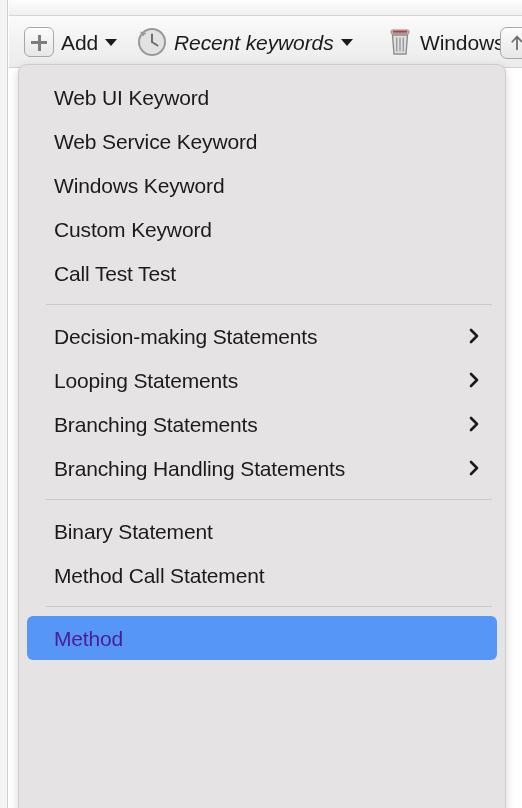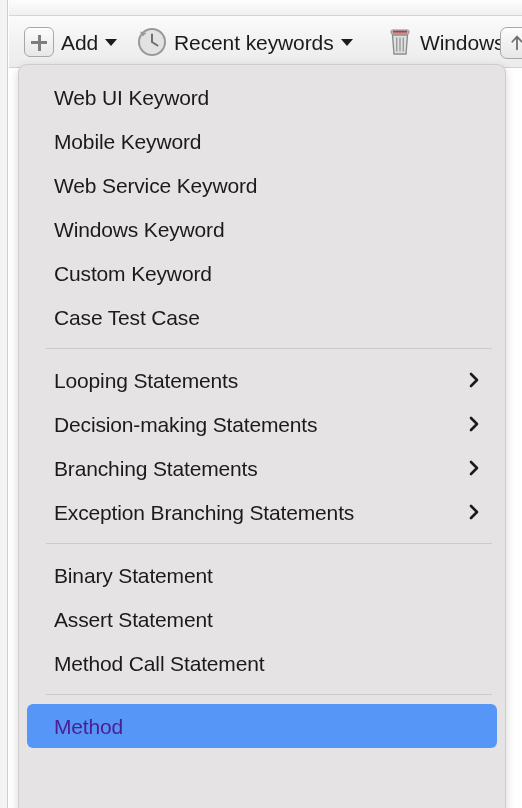--- a/index.html
+++ b/index.html
@@ -175,21 +175,21 @@
 
     <div class="tb-item" style="left:15px;">
       <span class="btn-square">
         <span class="plus-h"></span>
           <span class="plus-v"></span>
       </span>
       <span class="tb-label">Add</span>
       <span class="caret"></span>
     </div>
 
-    <div class="tb-item" style="left:128px;">
+    <div class="tb-item" style="left:128px;font-style:italic;">
       <span class="hist-icon">
         <svg viewBox="0 0 30 30" width="30" height="30" aria-hidden="true">
           <circle cx="15" cy="15" r="13" fill="#e2e2e2" stroke="#9a9a9a" stroke-width="2"></circle>
           <path d="M15 7.5 V15 L20.5 18.5" stroke="#6e6e6e" stroke-width="2" fill="none" stroke-linecap="round"></path>
           <path d="M5.5 9.5 L3 4.5 L9.5 6.0 Z" fill="#9a9a9a"></path>
         </svg>
       </span>
       <span class="tb-label">Recent keywords</span>
       <span class="caret"></span>
     </div>
@@ -215,65 +215,59 @@
     </div>
 
   </div>
 
   <div class="menu">
     <div class="menu-inner" id="menu-inner">
         <div class="menu-item">
           <span class="mi-label">Web UI Keyword</span>
         </div>
         <div class="menu-item">
-          <span class="mi-label">Mobile Keyword</span>
-        </div>
-        <div class="menu-item">
           <span class="mi-label">Web Service Keyword</span>
         </div>
         <div class="menu-item">
           <span class="mi-label">Windows Keyword</span>
         </div>
         <div class="menu-item">
           <span class="mi-label">Custom Keyword</span>
         </div>
         <div class="menu-item">
-          <span class="mi-label">Case Test Case</span>
+          <span class="mi-label">Call Test Test</span>
         </div>
         <div class="separator"></div>
         <div class="menu-item">
+          <span class="mi-label">Decision-making Statements</span>
+          <span class="chev"><svg viewBox="0 0 12 20" width="12" height="20" aria-hidden="true">
+              <path d="M3 4 L9 10 L3 16" stroke="#1b1b1b" stroke-width="2.6" fill="none" stroke-linecap="round" stroke-linejoin="round"></path>
+            </svg></span>
+        </div>
+        <div class="menu-item">
           <span class="mi-label">Looping Statements</span>
           <span class="chev"><svg viewBox="0 0 12 20" width="12" height="20" aria-hidden="true">
               <path d="M3 4 L9 10 L3 16" stroke="#1b1b1b" stroke-width="2.6" fill="none" stroke-linecap="round" stroke-linejoin="round"></path>
             </svg></span>
         </div>
         <div class="menu-item">
-          <span class="mi-label">Decision-making Statements</span>
-          <span class="chev"><svg viewBox="0 0 12 20" width="12" height="20" aria-hidden="true">
-              <path d="M3 4 L9 10 L3 16" stroke="#1b1b1b" stroke-width="2.6" fill="none" stroke-linecap="round" stroke-linejoin="round"></path>
-            </svg></span>
-        </div>
-        <div class="menu-item">
           <span class="mi-label">Branching Statements</span>
           <span class="chev"><svg viewBox="0 0 12 20" width="12" height="20" aria-hidden="true">
               <path d="M3 4 L9 10 L3 16" stroke="#1b1b1b" stroke-width="2.6" fill="none" stroke-linecap="round" stroke-linejoin="round"></path>
             </svg></span>
         </div>
         <div class="menu-item">
-          <span class="mi-label">Exception Branching Statements</span>
+          <span class="mi-label">Branching Handling Statements</span>
           <span class="chev"><svg viewBox="0 0 12 20" width="12" height="20" aria-hidden="true">
               <path d="M3 4 L9 10 L3 16" stroke="#1b1b1b" stroke-width="2.6" fill="none" stroke-linecap="round" stroke-linejoin="round"></path>
             </svg></span>
         </div>
         <div class="separator"></div>
         <div class="menu-item">
           <span class="mi-label">Binary Statement</span>
-        </div>
-        <div class="menu-item">
-          <span class="mi-label">Assert Statement</span>
         </div>
         <div class="menu-item">
           <span class="mi-label">Method Call Statement</span>
         </div>
         <div class="separator"></div>
         <div class="menu-item selected">
           <span class="mi-label">Method</span>
         </div>
       </div>
   </div>

